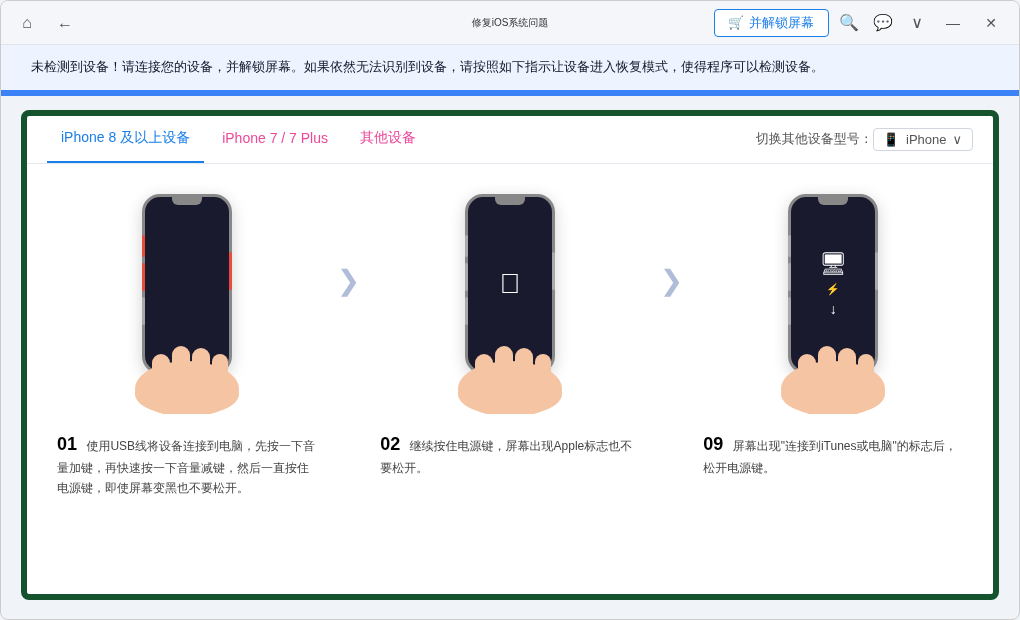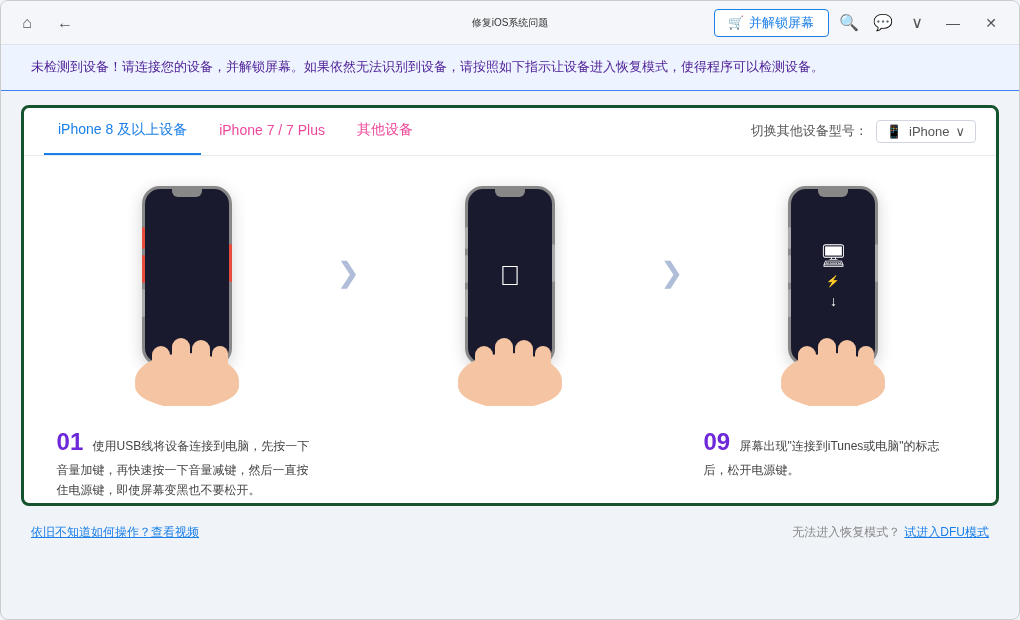--- a/index.html
+++ b/index.html
@@ -67,35 +67,35 @@
       border: none; background: transparent;
       font-size: 14px; cursor: pointer;
       color: #555;
       display: flex; align-items: center; justify-content: center;
       border-radius: 4px;
     }
 
     
     .alert-bar {
       background: #eef4ff;
-      border-bottom: 1px solid #3b82f6;
+      border-bottom: 6px solid #3b82f6;
       padding: 12px 30px;
       font-size: 13px;
-      color: #4c1d95;
+      color: #0f172a;
       line-height: 1.6;
       font-family: Liberation Serif, serif;
     }
 
     
     .main-content {
       background: #fff;
       margin: 14px 20px;
       border-radius: 8px;
-      border: 3px solid #14532d;
-      height: 401px;
+      border: 6px solid #14532d;
+      height: 490px;
       overflow: hidden;
     }
 
     
     .tabs-row {
       display: flex;
       align-items: center;
       padding: 0 20px;
       border-bottom: 1px solid #e5e9f0;
       height: 48px;
@@ -111,21 +111,20 @@
       margin-right: 4px;
     }
     .tab-item.active {
       color: #1a7fe8;
       border-bottom: 2px solid #1a7fe8;
     }
 
     .device-switch {
       margin-left: auto;
       display: flex; align-items: center;
-      gap: 8px;
       font-size: 13px;
       color: #555;
     }
     .device-dropdown {
       display: flex; align-items: center;
       border: 1px solid #d0d5e0;
       border-radius: 4px;
       padding: 3px 10px;
       gap: 6px;
       cursor: pointer;
@@ -236,23 +235,23 @@
     
     .step-desc {
       margin-top: 16px;
       font-size: 12px;
       color: #444;
       line-height: 1.65;
       text-align: left;
       width: 100%;
     }
     .step-num {
-      font-size: 24px;
+      font-size: 18px;
       font-weight: 700;
-      color: #6d28d9;
+      color: #000000;
       margin-right: 6px;
     }
     .step-text {
       font-size: 12px;
       color: #444;
     }
 
     
     .footer-bar {
       display: flex;
@@ -392,20 +391,24 @@
         </div>
         <svg width="130" height="80" viewBox="0 0 130 80" style="position:absolute;bottom:0;left:50%;transform:translateX(-50%);">
           <ellipse cx="65" cy="55" rx="52" ry="28" fill="#f5c5a3"></ellipse>
           <rect x="30" y="20" width="18" height="45" rx="9" fill="#f5c5a3"></rect>
           <rect x="50" y="12" width="18" height="50" rx="9" fill="#f5c5a3"></rect>
           <rect x="70" y="14" width="18" height="48" rx="9" fill="#f5c5a3"></rect>
           <rect x="90" y="20" width="16" height="42" rx="8" fill="#f5c5a3"></rect>
           <ellipse cx="65" cy="60" rx="52" ry="22" fill="#f5c5a3"></ellipse>
         </svg>
       </div>
+      <div class="step-desc">
+        <span class="step-num">02</span>
+        <span class="step-text">继续按住电源键，屏幕出现Apple标志也不要松开。</span>
+      </div>
     </div>
 
     <div class="step-arrow">❯</div>
 
     <div class="step-col">
       <div class="phone-and-hand">
         <div class="phone-in-hand">
           <div class="phone-body" style="background:#1a1a2e;">
             <div class="phone-notch"></div>
             <div class="btn-left-top"></div>

